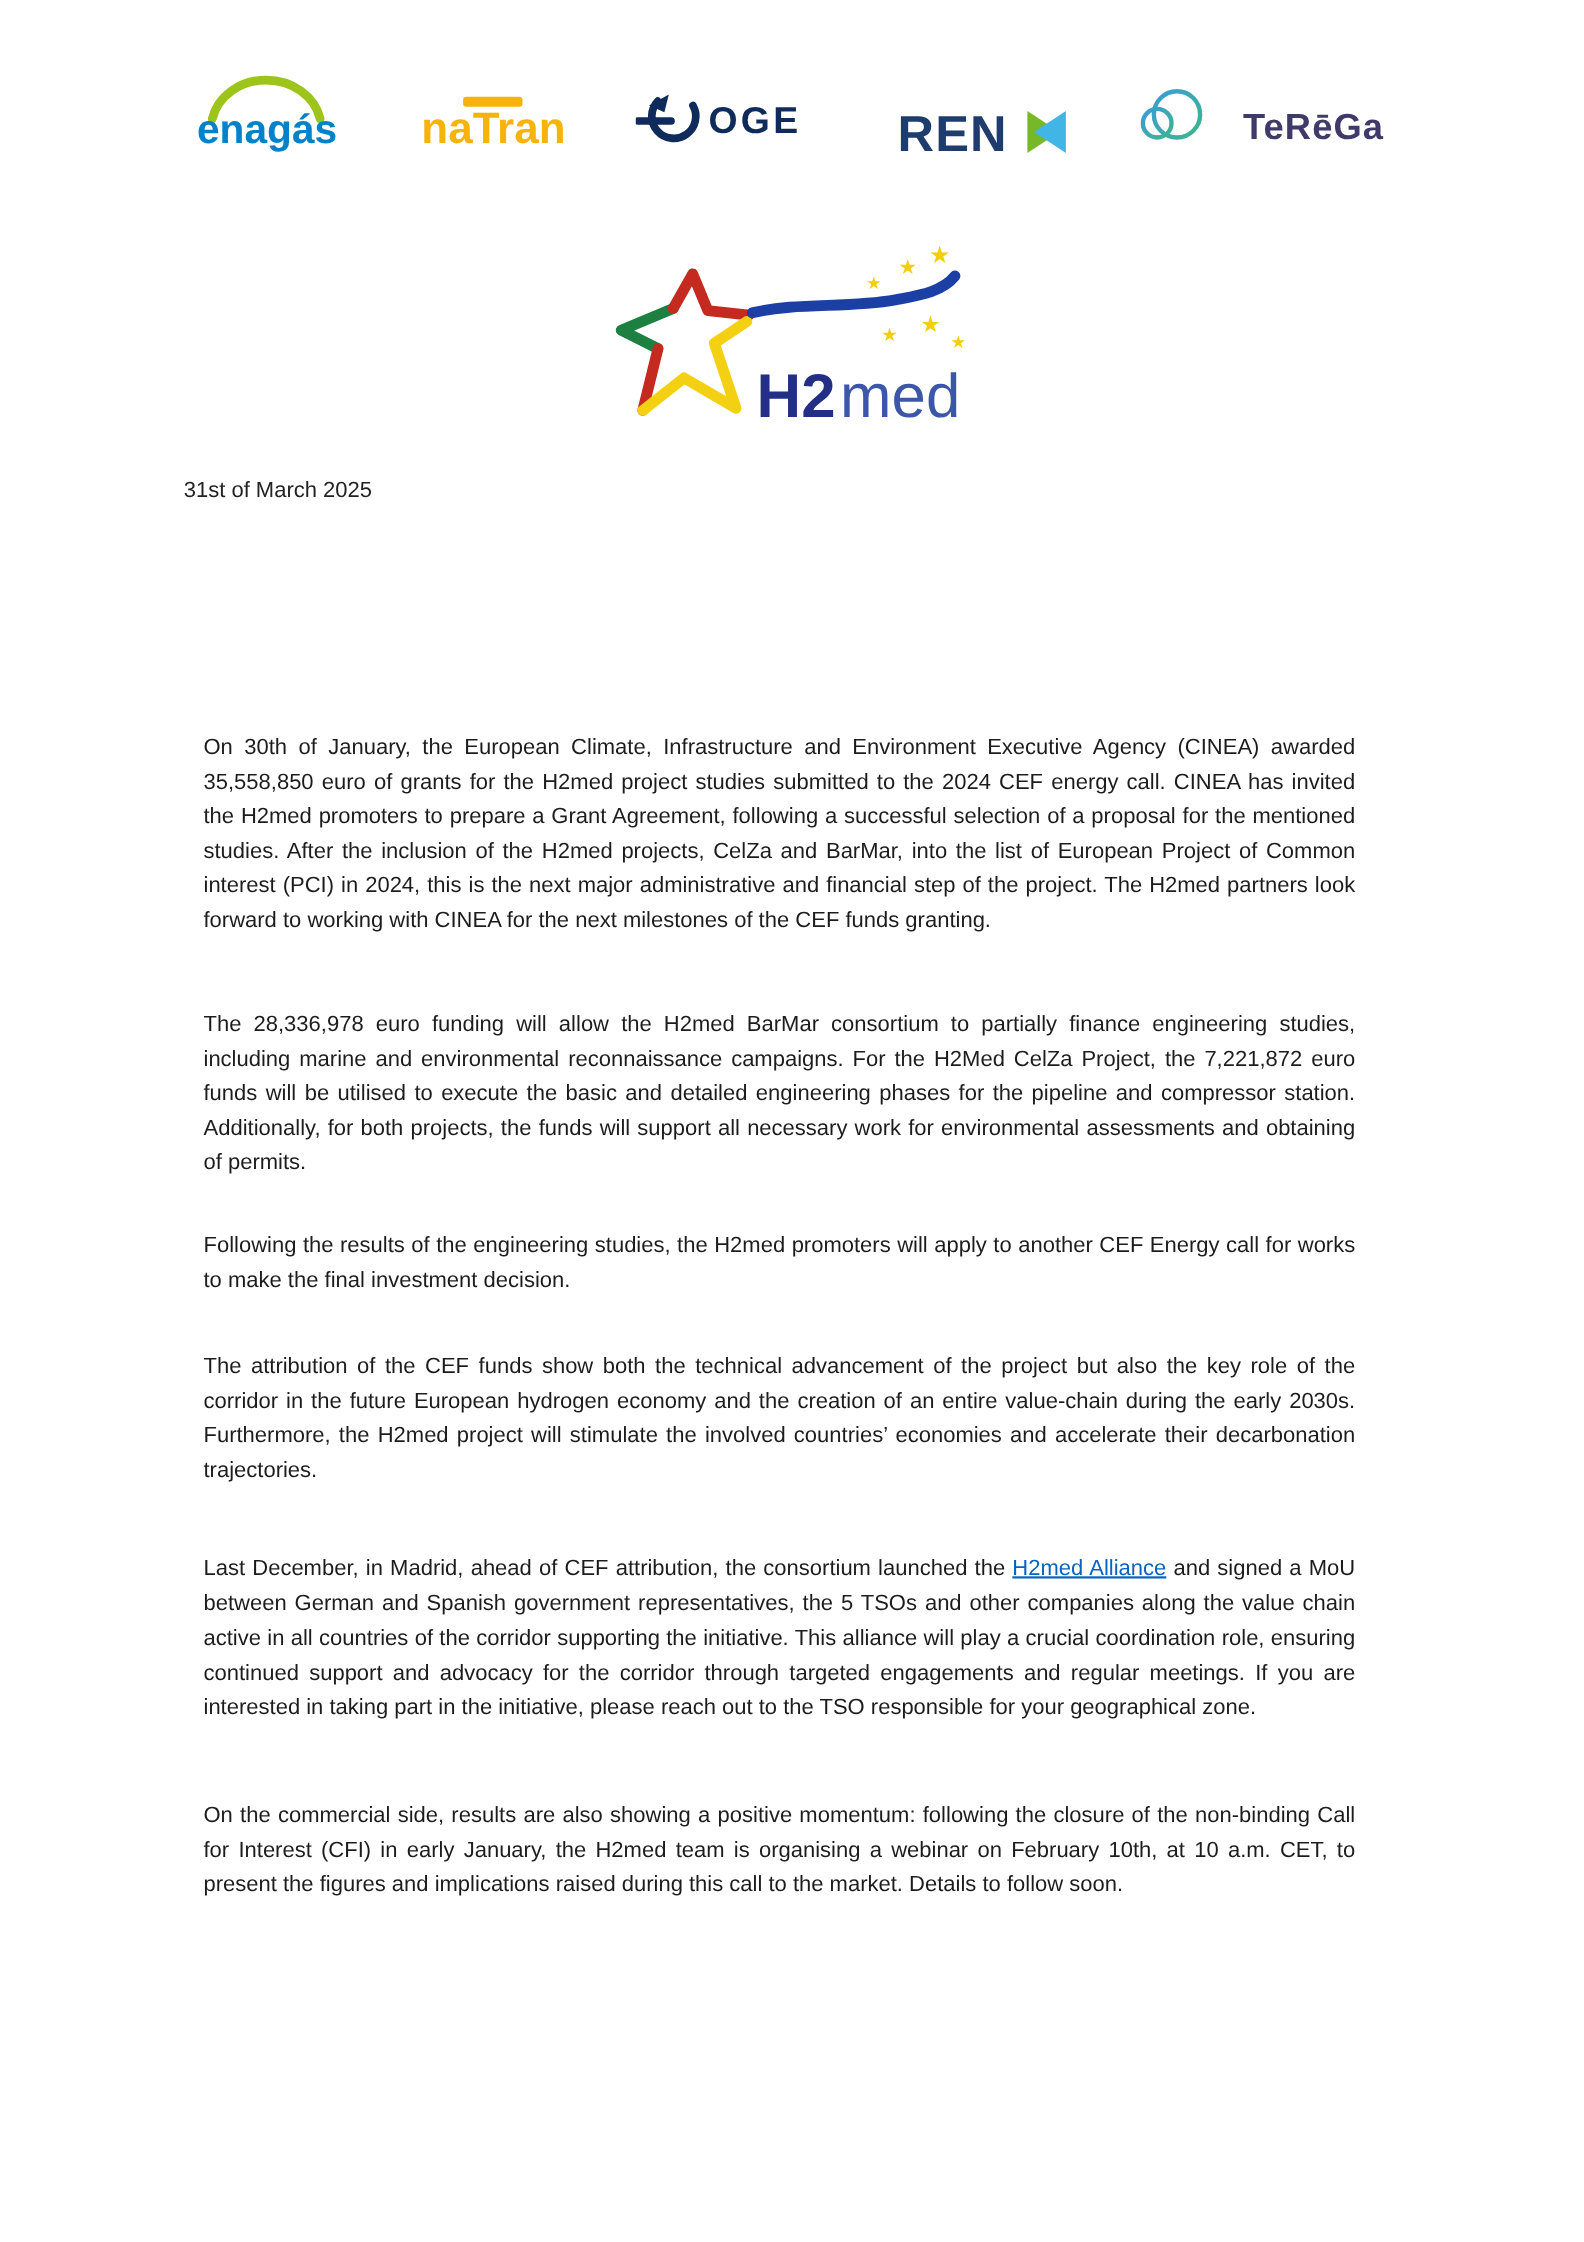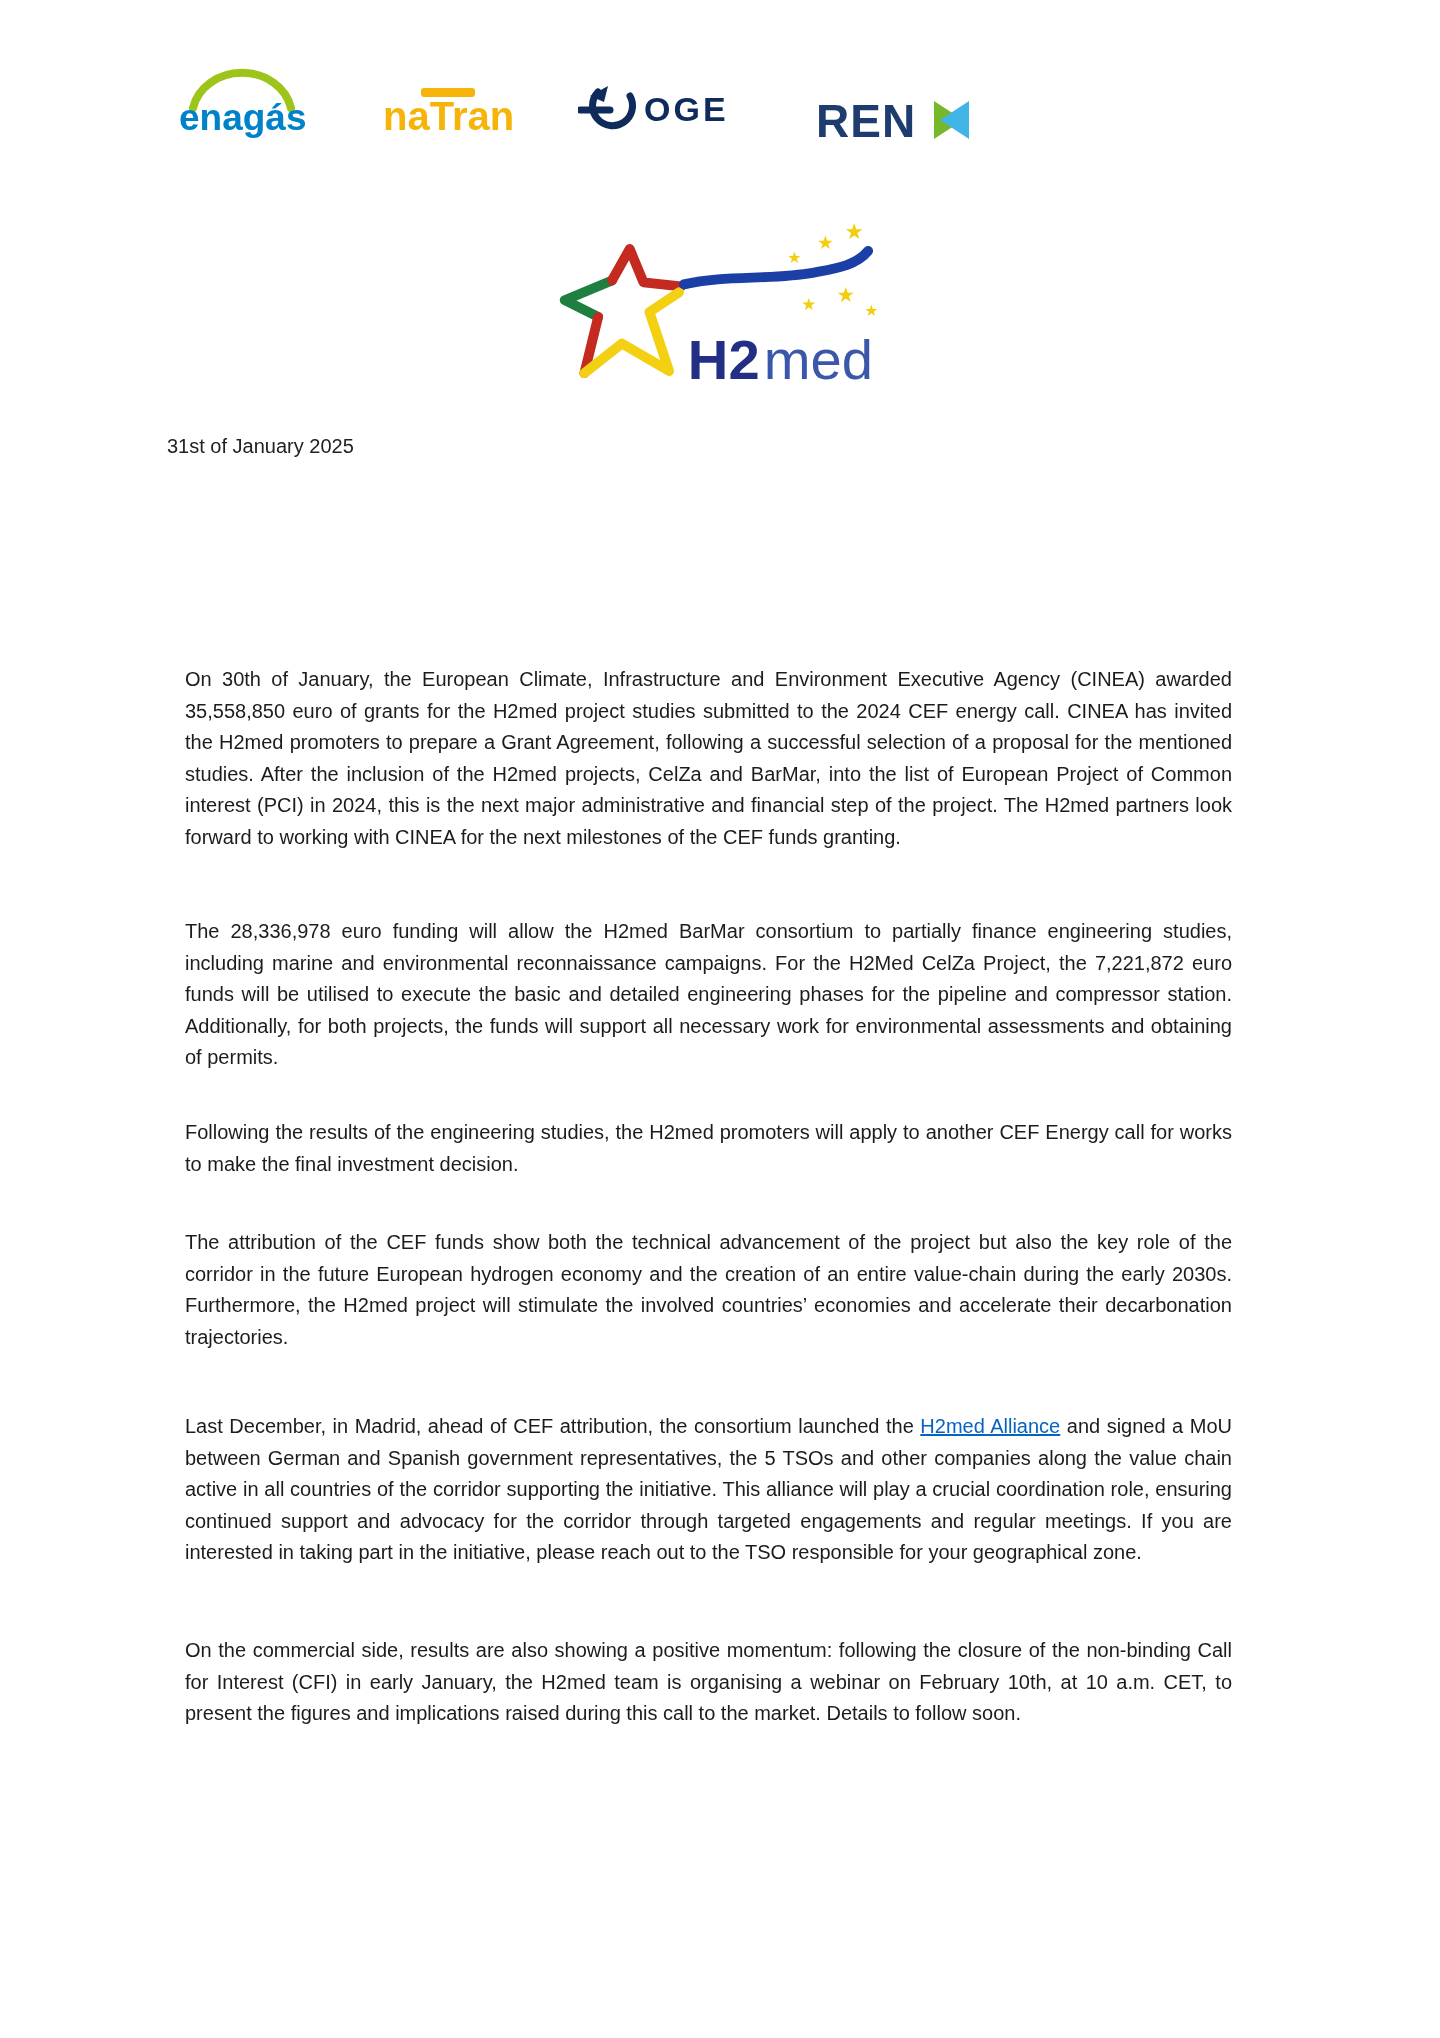--- a/index.html
+++ b/index.html
@@ -57,20 +57,36 @@
   <div class="logo-row-item" style="left:816px; top:89px;">
     <svg width="156" height="62" viewBox="0 0 156 62">
       <text x="0" y="48" font-size="46" font-weight="bold" fill="#1E3C6E" letter-spacing="1">REN</text>
       <g>
         <polygon points="118,12 118,50 147,31" fill="#76B82A"></polygon>
         <polygon points="153,12 153,50 124,31" fill="#41B6E6"></polygon>
       </g>
     </svg>
   </div>
 
+  <div class="logo-row-item" style="left:1016px; top:74px;">
+    <svg width="244" height="66" viewBox="0 0 244 66">
+      <defs>
+        <linearGradient id="tg" x1="0" y1="0" x2="1" y2="1">
+          <stop offset="0" stop-color="#3C9CD7"></stop>
+          <stop offset="1" stop-color="#3DB58C"></stop>
+        </linearGradient>
+      </defs>
+      <g>
+        <circle cx="54" cy="30" r="21" fill="none" stroke="url(#tg)" stroke-width="4"></circle>
+        <circle cx="36" cy="38" r="13" fill="none" stroke="url(#tg)" stroke-width="4"></circle>
+        <line x1="2" y1="43" x2="106" y2="43" stroke="url(#tg)" stroke-width="4" stroke-linecap="round"></line>
+      </g>
+      <text x="114" y="52" font-size="33" font-weight="bold" fill="#403A6B" letter-spacing="1">TeRēGa</text>
+    </svg>
+  </div>
 
   <div class="abs" style="left:543px; top:222px;">
     <svg width="335" height="180" viewBox="0 0 340 180">
       <g stroke-linecap="round" stroke-linejoin="round" fill="none">
 
         <path d="M70,58 L22,78 L56,95" stroke="#1E8040" stroke-width="10"></path>
 
         <path d="M70,58 L88,26 L102,60 L140,64" stroke="#C42A1F" stroke-width="10"></path>
 
         <path d="M56,95 L42,152" stroke="#C42A1F" stroke-width="10"></path>
@@ -85,21 +101,21 @@
         <text x="306" y="16" font-size="22">★</text>
         <text x="262" y="88" font-size="17">★</text>
         <text x="298" y="80" font-size="21">★</text>
         <text x="326" y="94" font-size="16">★</text>
       </g>
       <text x="147" y="158" font-size="57" font-weight="bold" fill="#232F85">H2</text>
       <text x="224" y="158" font-size="57" fill="#3C57A9">med</text>
     </svg>
   </div>
 
-  <div class="col date" style="top:435px;">31st of January 2025</div>
+  <div class="col date" style="top:435px;">31st of March 2025</div>
 
 
   <p class="col body-p" style="top:646px;">On 30th of January, the European Climate, Infrastructure and Environment Executive Agency (CINEA) awarded 35,558,850 euro of grants for the H2med project studies submitted to the 2024 CEF energy call. CINEA has invited the H2med promoters to prepare a Grant Agreement, following a successful selection of a proposal for the mentioned studies. After the inclusion of the H2med projects, CelZa and BarMar, into the list of European Project of Common interest (PCI) in 2024, this is the next major administrative and financial step of the project. The H2med partners look forward to working with CINEA for the next milestones of the CEF funds granting.</p>
 
   <p class="col body-p" style="top:898px;">The 28,336,978 euro funding will allow the H2med BarMar consortium to partially finance engineering studies, including marine and environmental reconnaissance campaigns. For the H2Med CelZa Project, the 7,221,872 euro funds will be utilised to execute the basic and detailed engineering phases for the pipeline and compressor station. Additionally, for both projects, the funds will support all necessary work for environmental assessments and obtaining of permits.</p>
 
   <p class="col body-p" style="top:1099px;">Following the results of the engineering studies, the H2med promoters will apply to another CEF Energy call for works to make the final investment decision.</p>
 
   <p class="col body-p" style="top:1209px;">The attribution of the CEF funds show both the technical advancement of the project but also the key role of the corridor in the future European hydrogen economy and the creation of an entire value-chain during the early 2030s. Furthermore, the H2med project will stimulate the involved countries’ economies and accelerate their decarbonation trajectories.</p>
 

